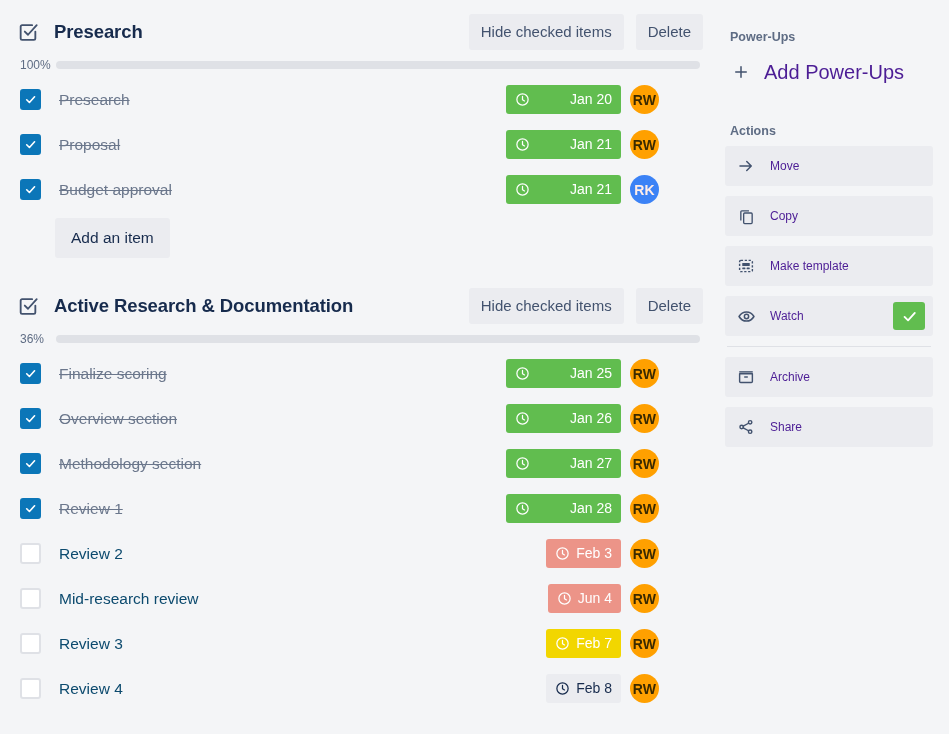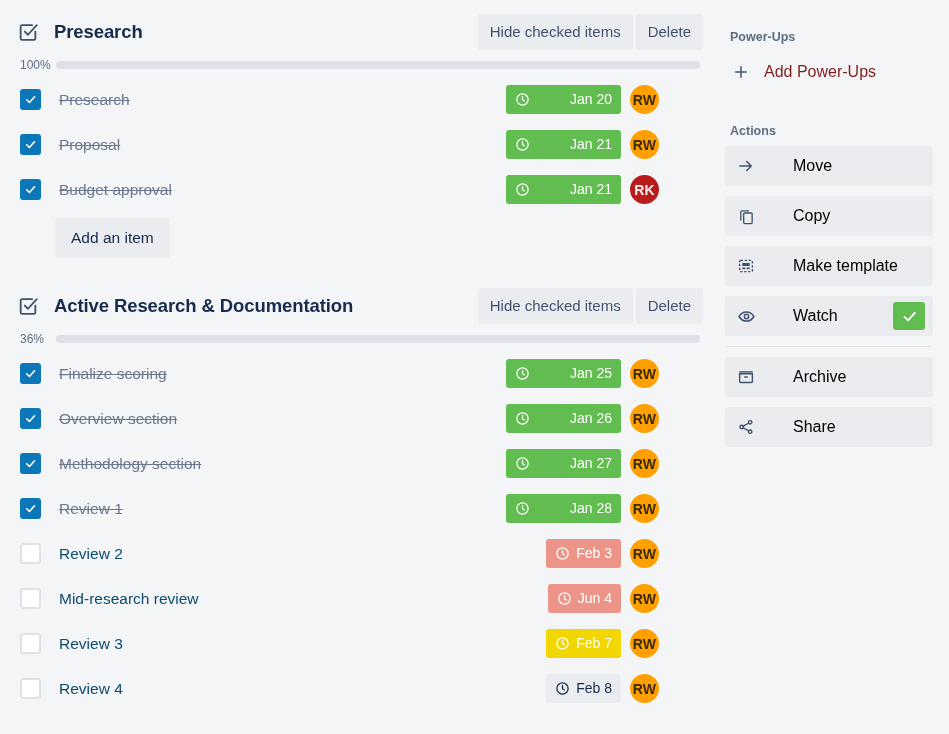--- a/index.html
+++ b/index.html
@@ -58,21 +58,21 @@
   .cl-title {
     font-size: 18.5px;
     font-weight: bold;
     color: #172B4D;
     letter-spacing: -0.1px;
     line-height: 24px;
   }
   .cl-header-actions {
     margin-left: auto;
     display: flex;
-    gap: 3px;
+    gap: 12px;
     align-items: center;
   }
   .btn-grey {
     background: #EBECF0;
     border: none;
     border-radius: 3px;
     color: #42526E;
     font-family: "Liberation Sans", sans-serif;
     font-size: 15px;
     padding: 8px 12px;
@@ -185,21 +185,21 @@
     border-radius: 50%;
     font-size: 14px;
     font-weight: bold;
     display: flex;
     align-items: center;
     justify-content: center;
     letter-spacing: 0.2px;
     cursor: pointer;
   }
   .av-orange { background: #FFA000; color: #3A2A00; }
-  .av-red    { background: #b91c1c; color: #FFEDE8; }
+  .av-red    { background: #3b82f6; color: #FFEDE8; }
 
   .add-item-row {
     padding-left: 39px;
     margin-top: 6px;
   }
   .add-item-btn {
     background: #EBECF0;
     border: none;
     border-radius: 3px;
     color: #172B4D;
@@ -256,22 +256,22 @@
   }
   .sb-plus {
     width: 22px;
     min-width: 22px;
     display: flex;
     align-items: center;
     justify-content: center;
     margin-right: 12px;
   }
   .sb-add-label {
-    font-size: 16px;
-    color: #7f1d1d;
+    font-size: 20px;
+    color: #4c1d95;
     line-height: 20px;
   }
 
   .sb-action {
     display: flex;
     align-items: center;
     height: 40px;
     background: #EBECF0;
     border-radius: 3px;
     padding: 0 8px 0 10px;
@@ -283,24 +283,23 @@
     width: 22px;
     min-width: 22px;
     height: 20px;
     display: flex;
     align-items: center;
     justify-content: center;
     margin-right: 13px;
     color: #42526E;
   }
   .sb-act-label {
-    font-size: 16px;
-    color: #000000;
+    font-size: 12px;
+    color: #4c1d95;
     line-height: 20px;
-    margin-left: 23px;
   }
   .sb-watch-toggle {
     margin-left: auto;
     width: 32px;
     height: 28px;
     border-radius: 3px;
     background: #61BD4F;
     display: flex;
     align-items: center;
     justify-content: center;

